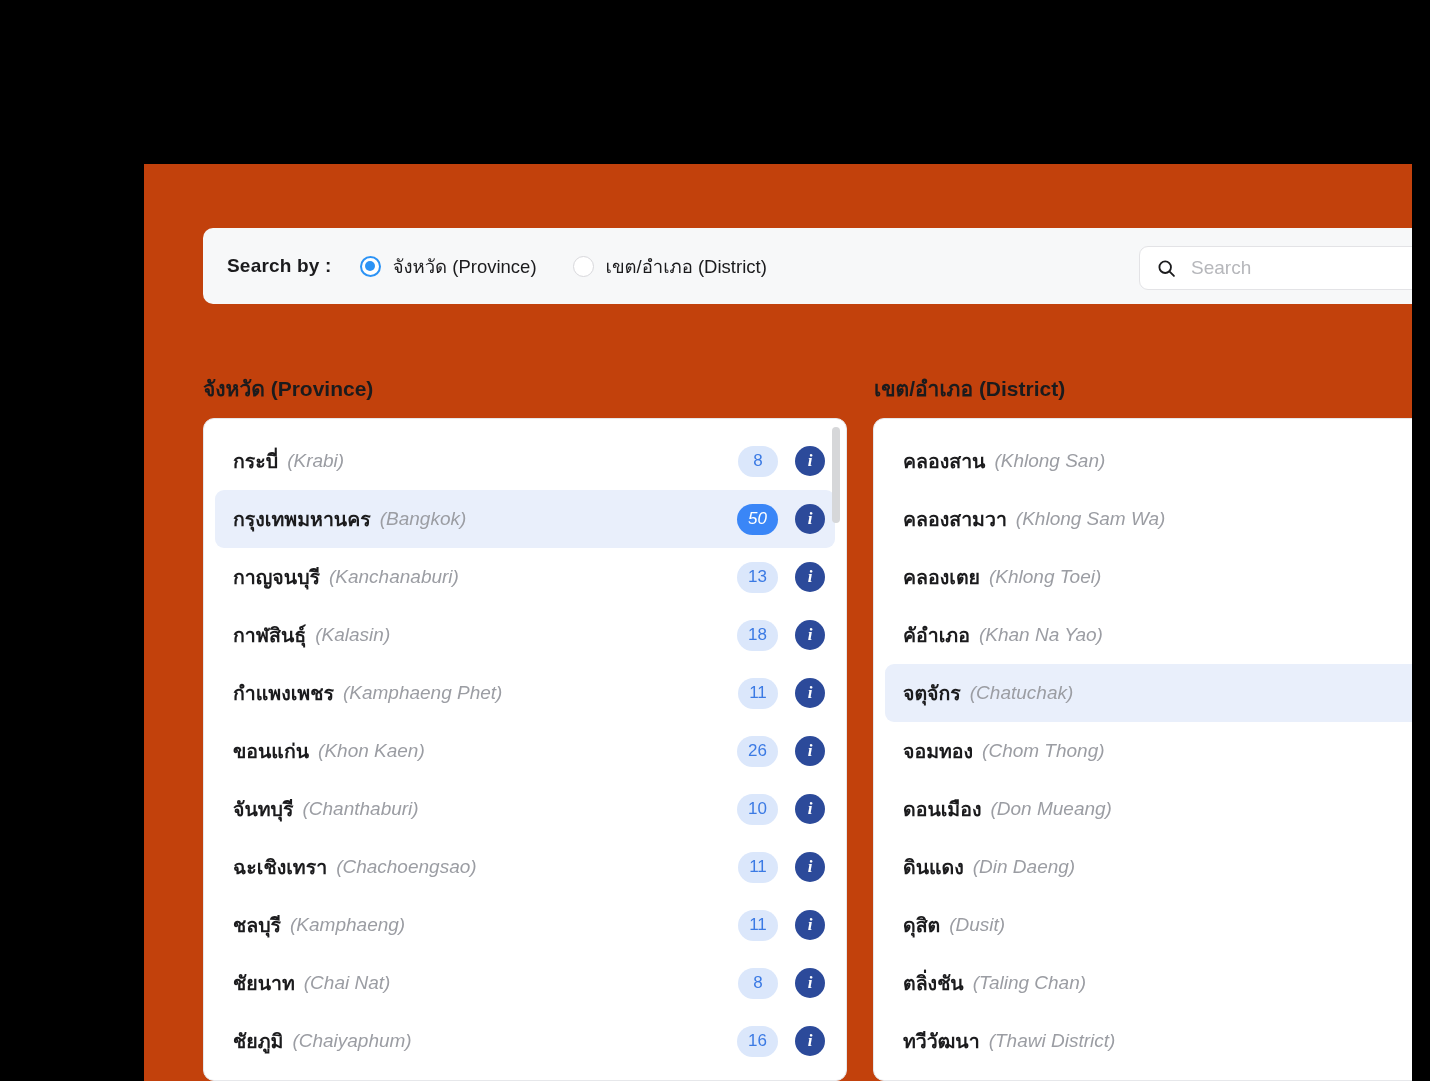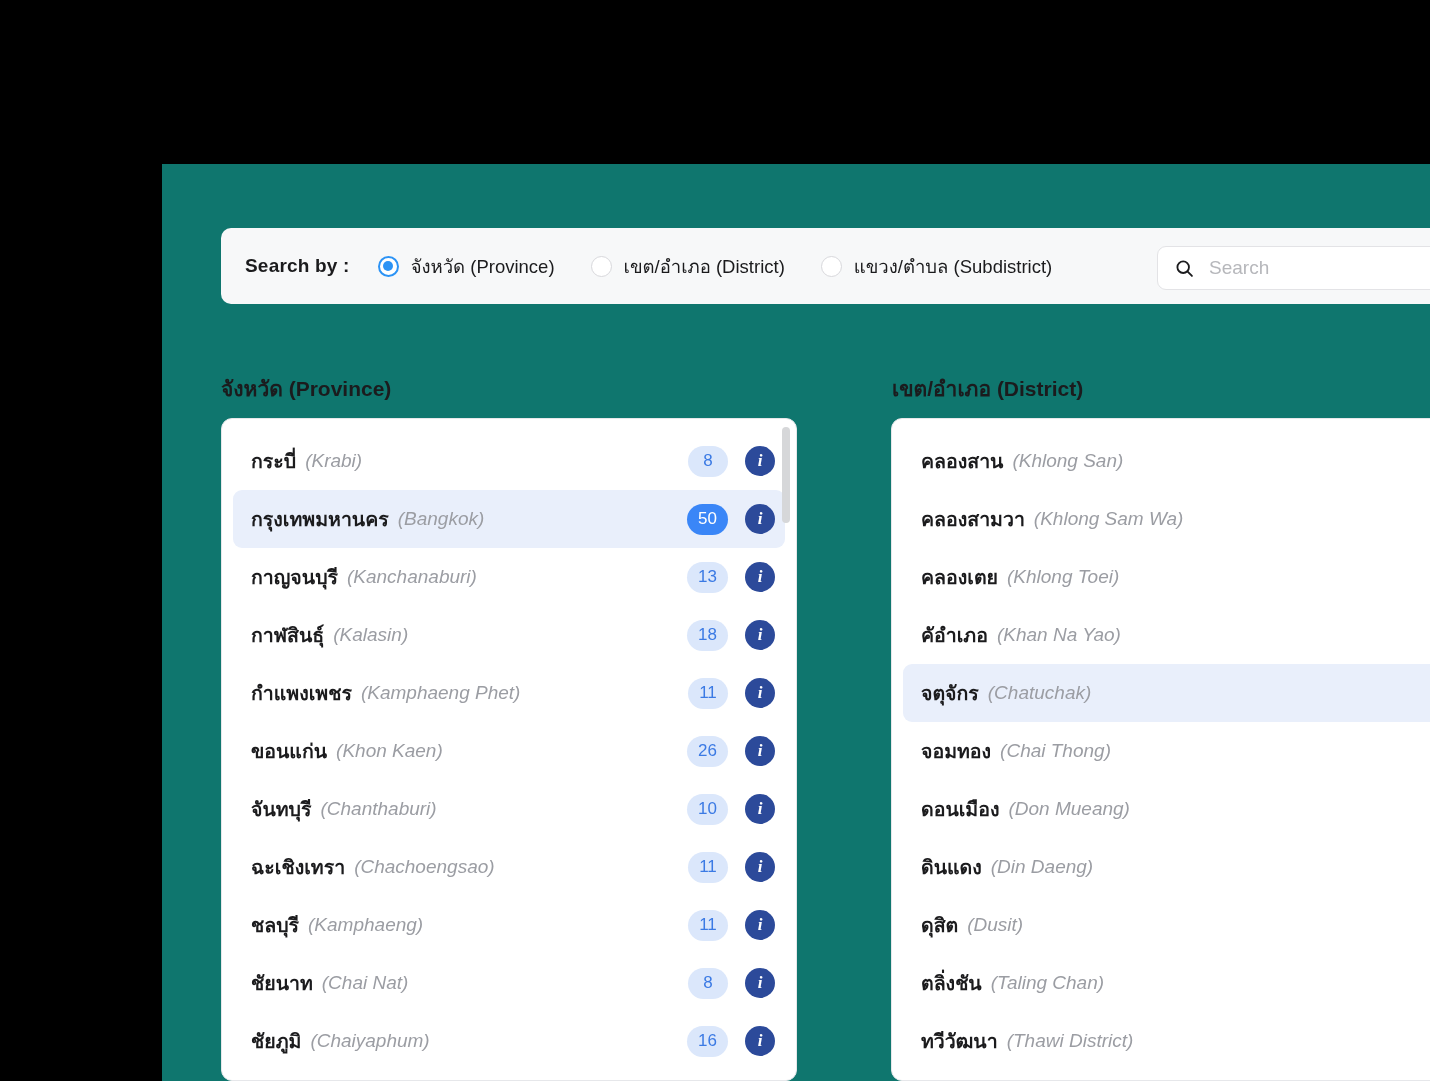--- a/index.html
+++ b/index.html
@@ -6,25 +6,25 @@
   html, body {
     margin: 0; padding: 0;
     width: 1430px; height: 1081px;
     background: #000000;
     overflow: hidden;
     font-family: "Liberation Sans", "DejaVu Sans", sans-serif;
   }
 
   #page {
     position: absolute;
-    left: 162px;
+    left: 144px;
     top: 164px;
     width: 1268px;
     height: 917px;
-    background: #0f766e;
+    background: #c2410c;
     overflow: hidden;
   }
 
   
   .filter-bar {
     position: absolute;
     left: 59px;          
     top: 64px;           
     width: 1270px;
     height: 76px;
@@ -120,21 +120,21 @@
 
   .list-card {
     position: absolute;
     background: #ffffff;
     border: 1px solid #e6e7ea;
     border-radius: 11px;
     overflow: hidden;
   }
   #prov-card {
     left: 59px;  top: 254px;   
-    width: 576px; height: 663px;
+    width: 644px; height: 663px;
   }
   #dist-card {
     left: 729px; top: 254px;
     width: 600px; height: 663px;
   }
 
   .list-inner {
     position: absolute;
     left: 0; top: 0; right: 0; bottom: 0;
     padding: 13px 0 0 0;
@@ -175,20 +175,21 @@
     font-size: 17px;
     display: flex;
     align-items: center;
     justify-content: center;
     padding: 0 11px;
     margin-right: 17px;
   }
   .row.selected .badge {
     background: #3a86f7;
     color: #ffffff;
+    font-style: italic;
   }
 
   .info-icon {
     width: 30px; height: 30px;
     border-radius: 50%;
     background: #2c4a9a;
     color: #ffffff;
     font-size: 17px;
     font-weight: bold;
     font-style: italic;
@@ -227,24 +228,20 @@
       <div class="radio-opt checked">
         <span class="radio-dot"></span>
         <span class="radio-label">จังหวัด (Province)</span>
       </div>
 
       <div class="radio-opt">
         <span class="radio-dot"></span>
         <span class="radio-label">เขต/อำเภอ (District)</span>
       </div>
 
-      <div class="radio-opt">
-        <span class="radio-dot"></span>
-        <span class="radio-label">แขวง/ตำบล (Subdistrict)</span>
-      </div>
 
     </div>
 
     <div class="search-wrap">
       <span class="search-icon">
         <svg width="21" height="21" viewBox="0 0 24 24" fill="none" stroke="#1b1b1d" stroke-width="2.1" stroke-linecap="round">
           <circle cx="10.5" cy="10.5" r="6.6"></circle>
           <line x1="15.6" y1="15.6" x2="20.5" y2="20.5"></line>
         </svg>
       </span>
@@ -364,21 +361,21 @@
           <span class="row-en">(Khan Na Yao)</span>
           <span class="row-spacer"></span>
         </div>
         <div class="row selected">
           <span class="row-name">จตุจักร</span>
           <span class="row-en">(Chatuchak)</span>
           <span class="row-spacer"></span>
         </div>
         <div class="row">
           <span class="row-name">จอมทอง</span>
-          <span class="row-en">(Chai Thong)</span>
+          <span class="row-en">(Chom Thong)</span>
           <span class="row-spacer"></span>
         </div>
         <div class="row">
           <span class="row-name">ดอนเมือง</span>
           <span class="row-en">(Don Mueang)</span>
           <span class="row-spacer"></span>
         </div>
         <div class="row">
           <span class="row-name">ดินแดง</span>
           <span class="row-en">(Din Daeng)</span>

